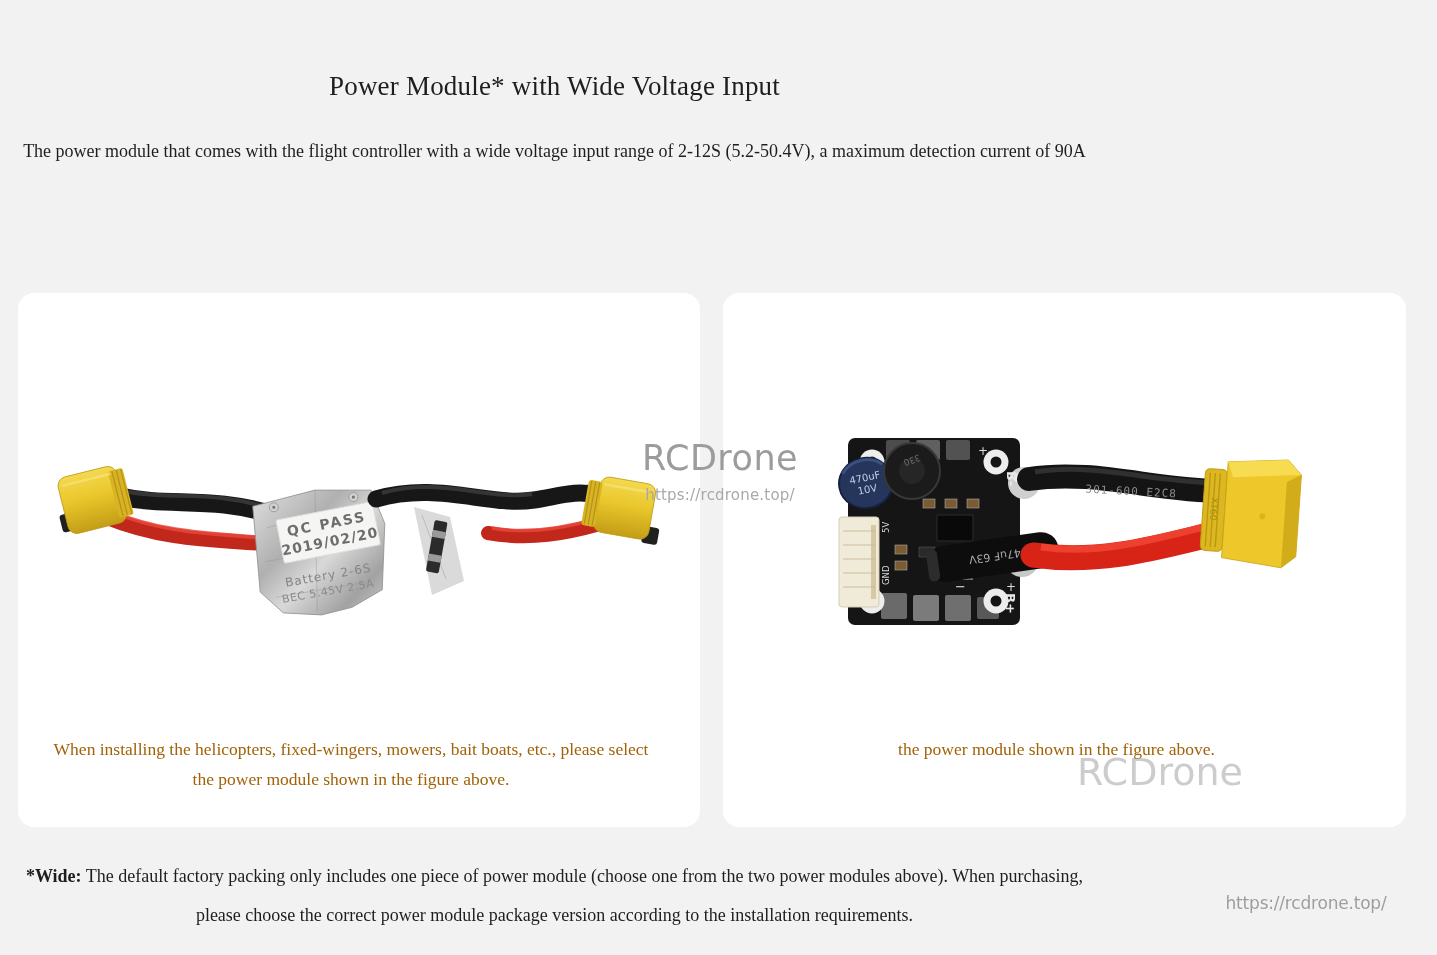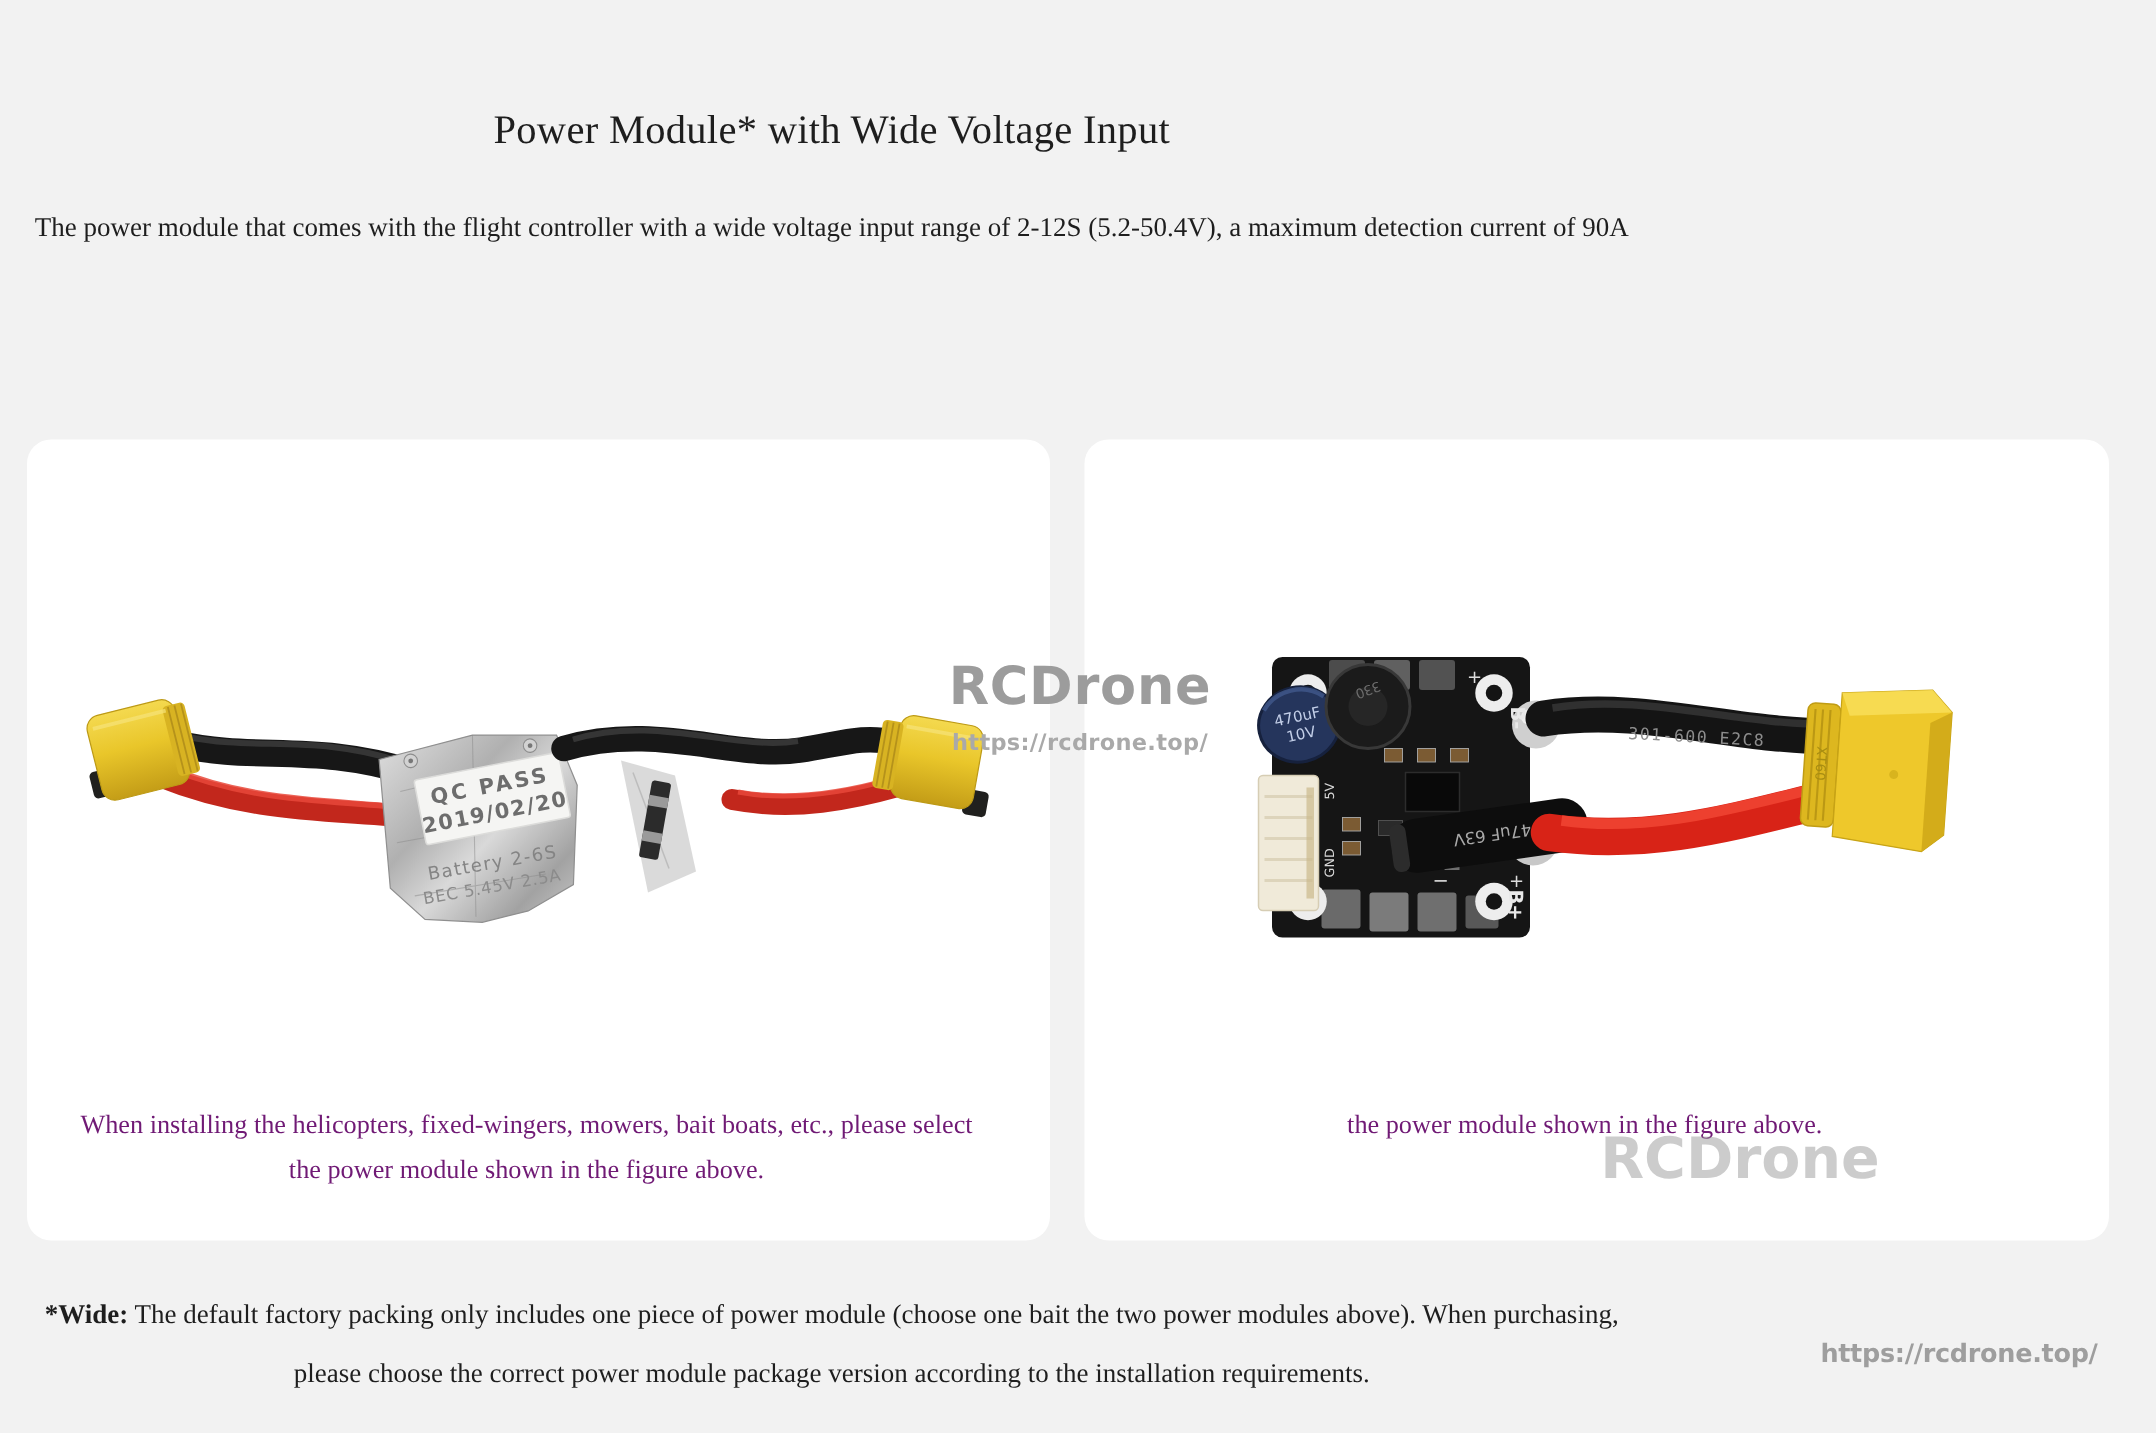--- a/index.html
+++ b/index.html
@@ -8,25 +8,25 @@
   .centered{position:absolute;left:0;width:1136px;text-align:center;
             padding-right:27px;box-sizing:border-box;}
   .title{top:53px;font-size:27px;font-weight:400;letter-spacing:0.2px;}
   .intro-1{top:141px;font-size:18px;}
   .intro-2{top:180px;font-size:18px;}
   .cards{position:absolute;top:293px;left:18px;display:flex;gap:23px;}
   .card{position:relative;width:682px;height:534px;background:#ffffff;border-radius:16px;}
   .card.right{width:683px;}
   .illus{position:absolute;left:0;top:0;width:100%;height:100%;}
   .caption{position:absolute;left:0;right:16px;top:441px;text-align:center;
-           font-size:17.5px;line-height:30px;color:#701a75;}
+           font-size:17.5px;line-height:30px;color:#a16207;}
   .note-1{top:866px;font-size:18px;}
   .note-2{top:905px;font-size:18px;}
   .note-label{font-weight:700;}
-  .wm{position:absolute;font-family:"DejaVu Sans", sans-serif;font-weight:700;z-index:5;}
+  .wm{position:absolute;font-family:"DejaVu Sans", sans-serif;font-weight:400;z-index:5;}
   .wm-center{left:720px;top:438px;transform:translateX(-50%);text-align:center;color:#9c9c9c;}
   .wm-center .wm-name{font-size:35px;letter-spacing:0.5px;}
   .wm-center .wm-url{font-size:15px;color:#a9a9a9;margin-top:8px;letter-spacing:0.2px;}
   .wm-caption{left:1160px;top:750px;transform:translateX(-50%);font-size:38px;
               color:#8f8f8f;opacity:0.45;z-index:6;}
   .wm-bottom{left:1306px;top:893px;transform:translateX(-50%);font-size:17px;
              color:#9e9e9e;letter-spacing:-0.2px;}
   svg text{font-family:"DejaVu Sans", sans-serif;}
   svg text.mono{font-family:"DejaVu Sans Mono", monospace;}
 </style>
@@ -247,16 +247,16 @@
 
   </div>
 
   <div class="wm wm-center">
     <div class="wm-name">RCDrone</div>
     <div class="wm-url">https://rcdrone.top/</div>
   </div>
   <div class="wm wm-caption">RCDrone</div>
   <div class="wm wm-bottom">https://rcdrone.top/</div>
 
-  <div class="centered note-1"><span class="note-label">*Wide:</span><span> The default factory packing only includes one piece of power module (choose one bait the two power modules above). When purchasing,</span></div>
+  <div class="centered note-1"><span class="note-label">*Wide:</span><span> The default factory packing only includes one piece of power module (choose one from the two power modules above). When purchasing,</span></div>
   <div class="centered note-2">please choose the correct power module package version according to the installation requirements.</div>
 
 </div>
 
 </body></html>

